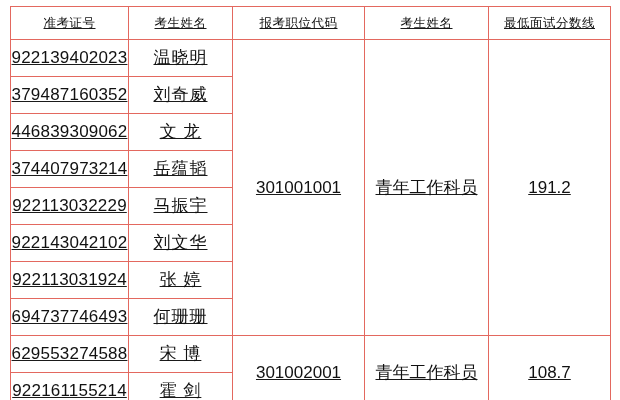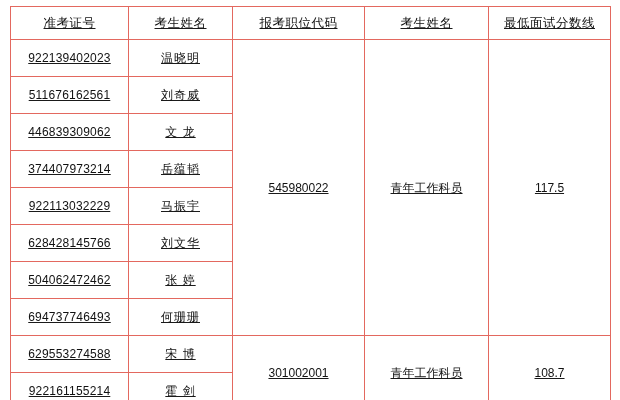--- a/index.html
+++ b/index.html
@@ -33,21 +33,21 @@
   table.exam-table col.c3 { width: 124px; }
   table.exam-table col.c4 { width: 122px; }
 
   table.exam-table th,
   table.exam-table td {
     border: 1px solid #d9534f;
     border-color: #e3685f;
     text-align: center;
     vertical-align: middle;
     font-weight: normal;
-    font-size: 12px;
+    font-size: 17px;
     padding: 0;
     height: 36px;
     line-height: 36px;
     color: #111111;
   }
   table.exam-table thead th {
     height: 32px;
     line-height: 32px;
     font-size: 12.5px;
     font-weight: normal;
@@ -82,46 +82,46 @@
         <th>考生姓名</th>
         <th>报考职位代码</th>
         <th>考生姓名</th>
         <th>最低面试分数线</th>
       </tr>
     </thead>
     <tbody>
       <tr>
         <td class="id-cell">922139402023</td>
         <td class="name-cell">温晓明</td>
-        <td class="merged" rowspan="8">545980022</td>
+        <td class="merged" rowspan="8">301001001</td>
         <td class="merged" rowspan="8">青年工作科员</td>
-        <td class="merged" rowspan="8">117.5</td>
+        <td class="merged" rowspan="8">191.2</td>
       </tr>
       <tr>
-        <td class="id-cell">511676162561</td>
+        <td class="id-cell">379487160352</td>
         <td class="name-cell">刘奇威</td>
       </tr>
       <tr>
         <td class="id-cell">446839309062</td>
         <td class="name-cell">文 龙</td>
       </tr>
       <tr>
         <td class="id-cell">374407973214</td>
         <td class="name-cell">岳蕴韬</td>
       </tr>
       <tr>
         <td class="id-cell">922113032229</td>
         <td class="name-cell">马振宇</td>
       </tr>
       <tr>
-        <td class="id-cell">628428145766</td>
+        <td class="id-cell">922143042102</td>
         <td class="name-cell">刘文华</td>
       </tr>
       <tr>
-        <td class="id-cell">504062472462</td>
+        <td class="id-cell">922113031924</td>
         <td class="name-cell">张 婷</td>
       </tr>
       <tr>
         <td class="id-cell">694737746493</td>
         <td class="name-cell">何珊珊</td>
       </tr>
       <tr>
         <td class="id-cell">629553274588</td>
         <td class="name-cell">宋 博</td>
         <td class="merged" rowspan="2">301002001</td>

